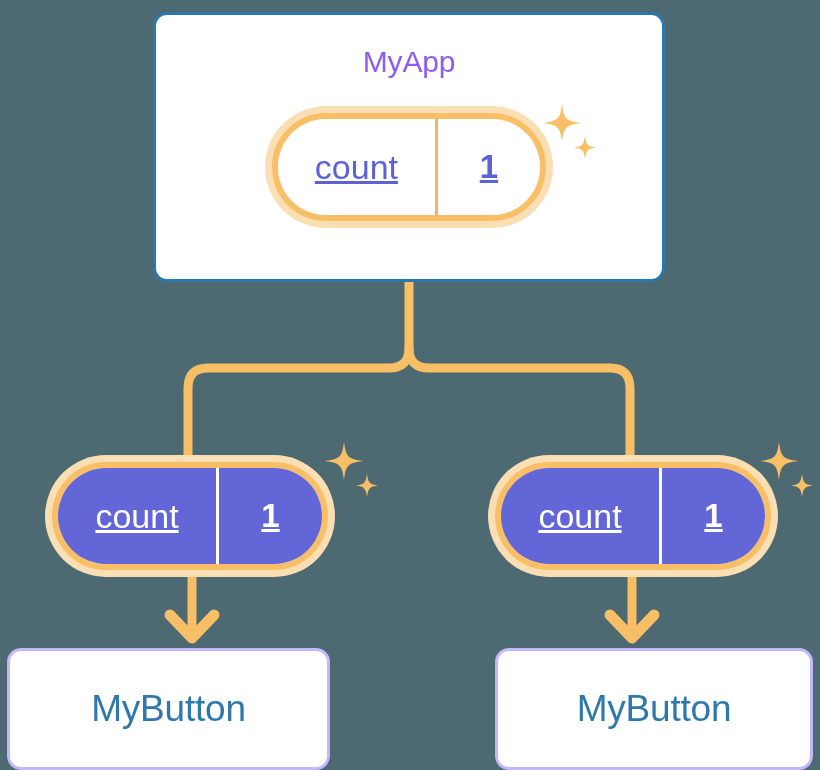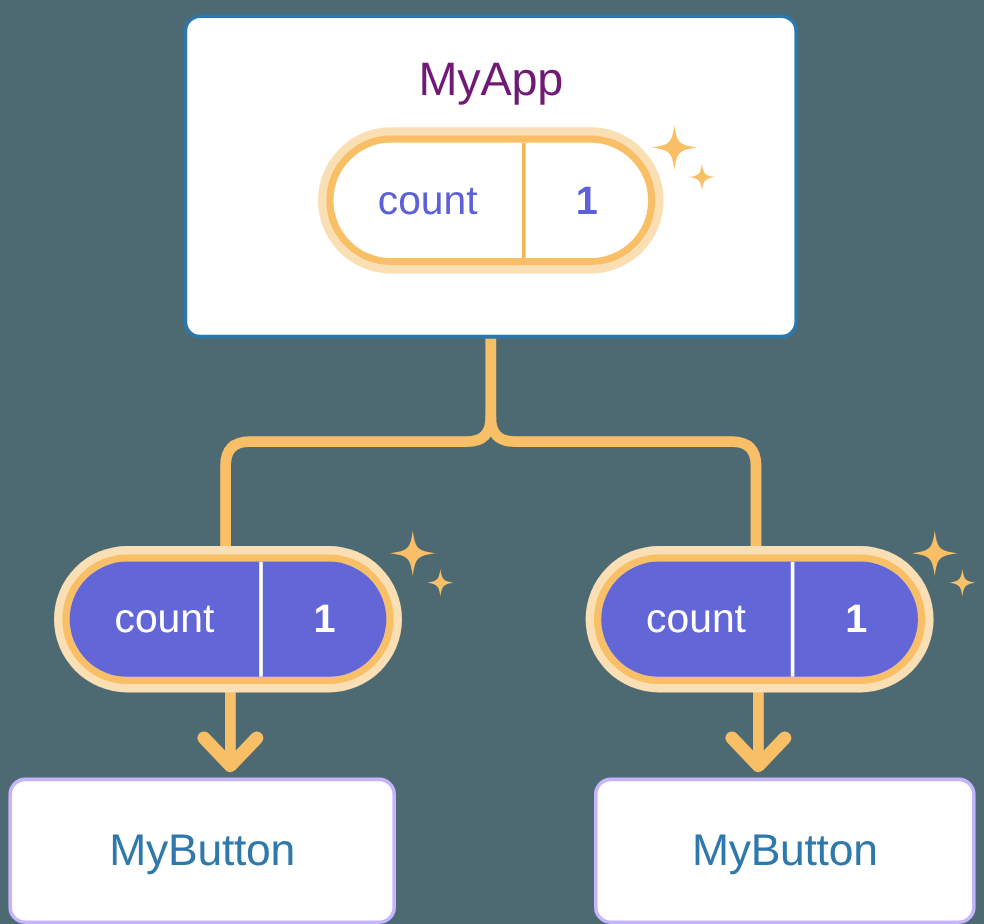--- a/index.html
+++ b/index.html
@@ -41,22 +41,22 @@
     border-radius: 14px;
     box-sizing: border-box;
     z-index: 3;
   }
   .app-title {
     position: absolute;
     left: 0;
     top: 30px;
     width: 100%;
     text-align: center;
-    color: #701a75;
-    font-size: 39px;
+    color: #8b5cf6;
+    font-size: 30px;
     font-weight: 400;
     letter-spacing: -0.2px;
   }
 
   
   .pill {
     position: absolute;
     box-sizing: border-box;
     border-radius: 999px;
     background: #fbdfb4;            
@@ -78,20 +78,21 @@
     display: flex;
     align-items: stretch;
     overflow: hidden;
     box-sizing: border-box;
   }
   .pill-key, .pill-val {
     display: flex;
     align-items: center;
     justify-content: center;
     box-sizing: border-box;
+    text-decoration: underline;
   }
   .pill-key { flex: 0 0 61%; }
   .pill-val { flex: 1 1 auto; font-weight: 700; }
 
   
   .pill-top { left: 265px; top: 106px; width: 288px; height: 122px; }
   .pill-top .pill-inner { background: #ffffff; }
   .pill-top .pill-key {
     color: #5d61d8;
     font-size: 34px;

